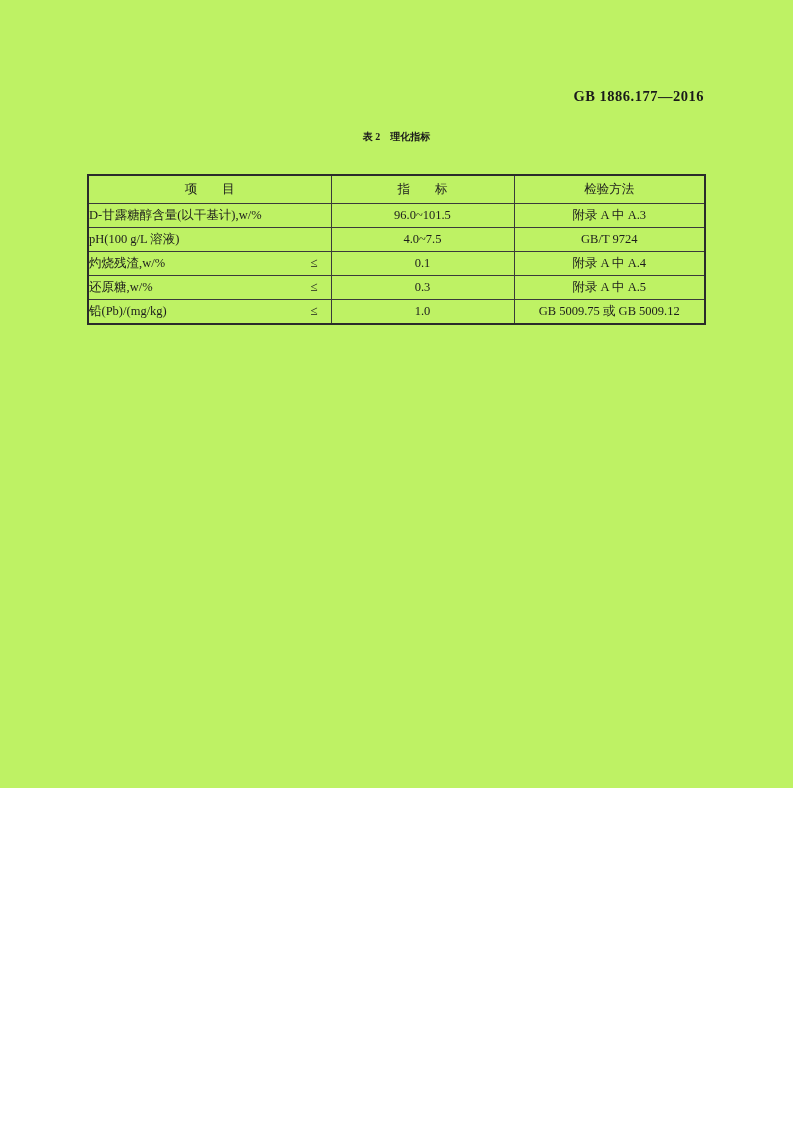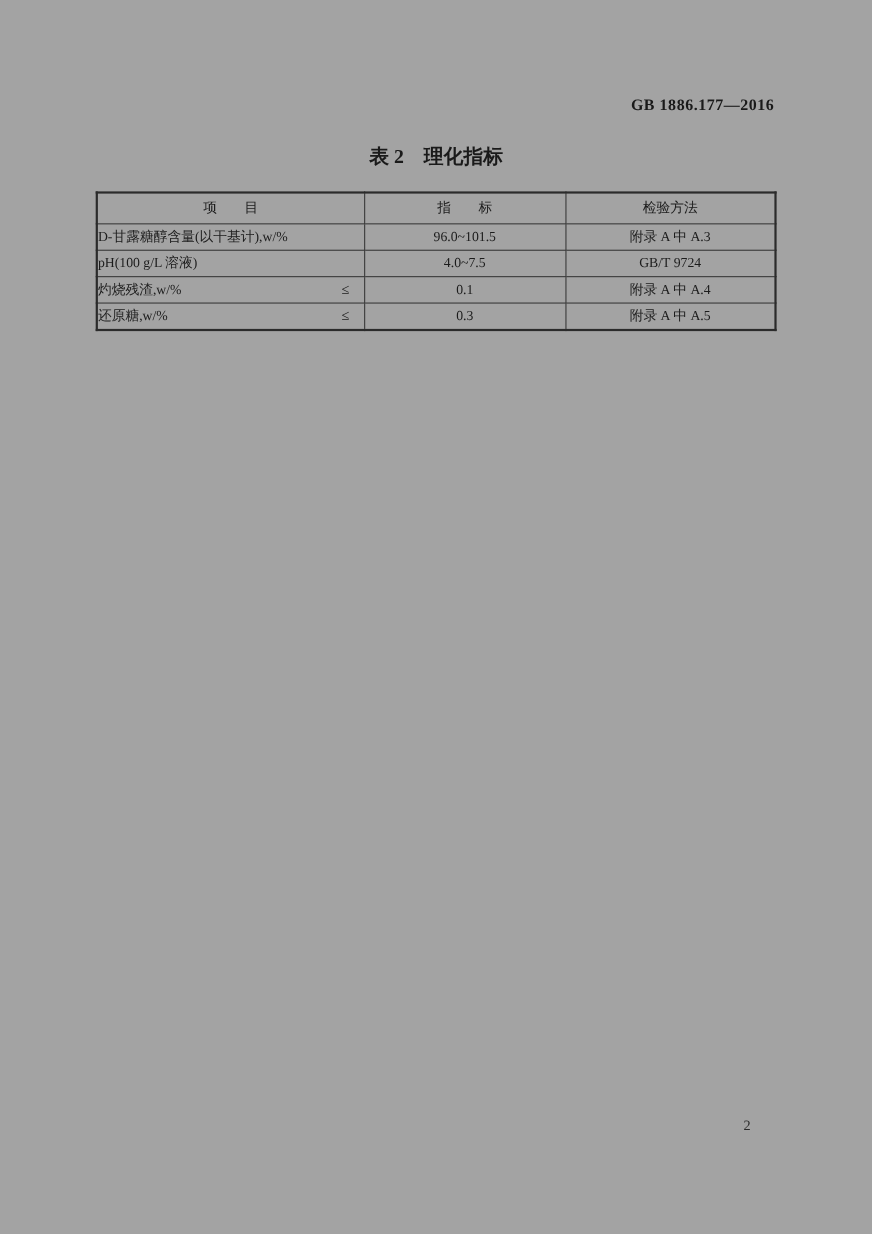--- a/index.html
+++ b/index.html
@@ -3,42 +3,42 @@
 <meta charset="utf-8">
 <style>
   html, body {
     margin: 0;
     padding: 0;
     background: #ffffff;
   }
   .page {
     position: relative;
     width: 793px;
-    height: 1122px;
-    background: #a3a3a3;
+    height: 788px;
+    background: #bef264;
     font-family: "Liberation Serif", "DejaVu Serif", serif;
     color: #1c1c1c;
     overflow: hidden;
   }
   .doc-header {
     position: absolute;
     top: 88px;
     right: 89px;
     font-size: 14.5px;
     font-weight: bold;
     letter-spacing: 0.5px;
     color: #1a1a1a;
   }
   .table-title {
     position: absolute;
     top: 130px;
     left: 0;
     width: 793px;
     text-align: center;
-    font-size: 18px;
+    font-size: 10px;
     font-weight: bold;
     color: #1a1a1a;
   }
   table.std-table {
     position: absolute;
     left: 87px;
     top: 174px;
     width: 617px;
     border-collapse: collapse;
     table-layout: fixed;
@@ -134,18 +134,23 @@
       <tr>
         <td class="cell-item"><span>灼烧残渣,w/%</span><span class="rel">≤</span></td>
         <td class="cell-value">0.1</td>
         <td class="cell-method"><span>附录 A 中 A.4</span><sup class="fn-sup"></sup></td>
       </tr>
       <tr>
         <td class="cell-item"><span>还原糖,w/%</span><span class="rel">≤</span></td>
         <td class="cell-value">0.3</td>
         <td class="cell-method"><span>附录 A 中 A.5</span><sup class="fn-sup"></sup></td>
       </tr>
+      <tr>
+        <td class="cell-item"><span>铅(Pb)/(mg/kg)</span><span class="rel">≤</span></td>
+        <td class="cell-value">1.0</td>
+        <td class="cell-method"><span>GB 5009.75 或 GB 5009.12</span><sup class="fn-sup"></sup></td>
+      </tr>
     </tbody>
   </table>
 
   <div class="page-number">2</div>
 
 </div>
 
 </body></html>

